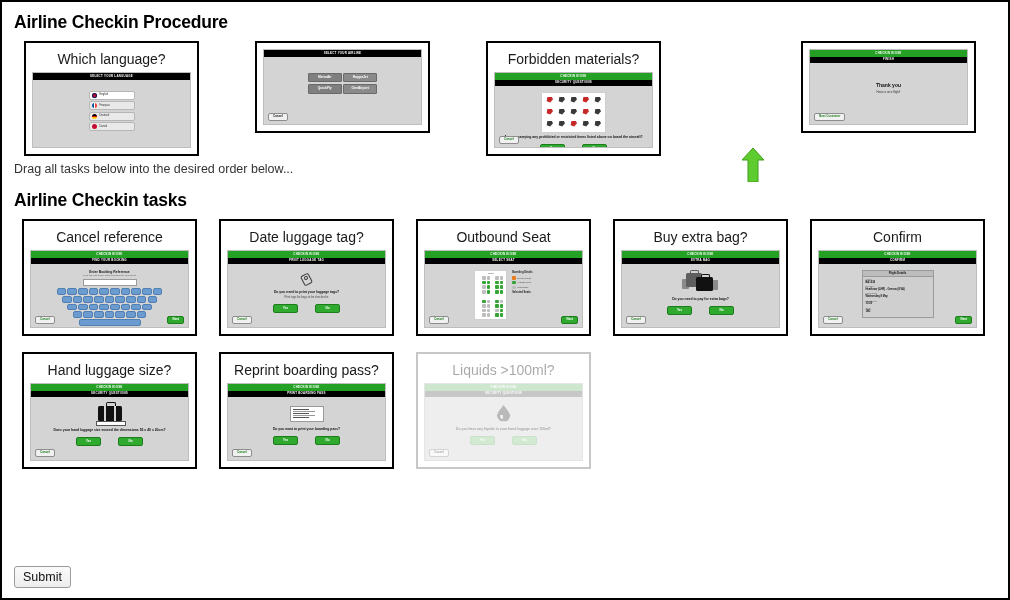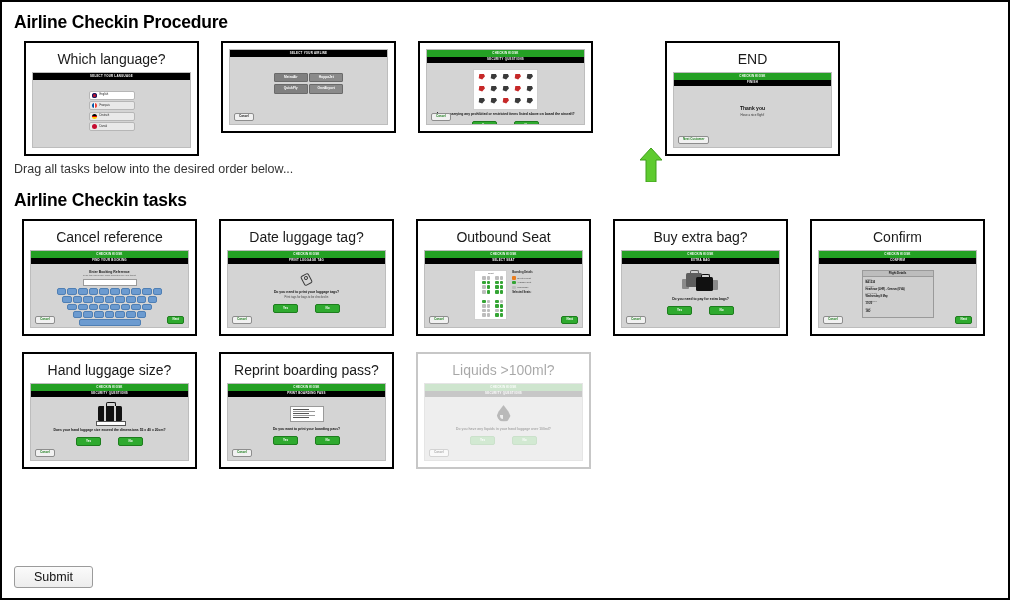--- a/index.html
+++ b/index.html
@@ -18,21 +18,21 @@
   }
   .hint{
     font-size:12.5px;color:#333;margin:6px 0 0 2px;
   }
 
   
   .cards-row{
     display:flex;align-items:flex-start;
     margin-top:8px;
   }
-  .row-proc{padding-left:12px;gap:0;}
+  .row-proc{padding-left:12px;gap:0;justify-content:space-between;}
   .row-tasks{padding-left:10px;gap:0;}
 
   
   .card{
     width:175px;
     border:2px solid #000;
     background:#fff;
     box-sizing:border-box;
     padding:6px 6px 6px 6px;
     margin-right:22px;
@@ -238,21 +238,21 @@
   }
   .arrow-up{
     width:0;height:0;position:relative;
   }
   .arrow-up svg{display:block;}
 
   
   .submit-wrap{position:absolute;left:12px;bottom:10px;}
   .submit-btn{
     font-family:"Liberation Sans", sans-serif;
-    font-size:12.5px;padding:3px 19px;
+    font-size:12.5px;padding:3px 8px;
     background:linear-gradient(#fbfbfb,#ededed);
     border:1px solid #9b9b9b;border-radius:3px;color:#111;cursor:pointer;
   }
 </style>
 </head>
 <body>
 
 <div class="page">
 
   <h1 class="section-title">Airline Checkin Procedure</h1>
@@ -295,20 +295,21 @@
             <div class="air-btn alt">HoppaJet</div>
             <div class="air-btn">QuickFly</div>
             <div class="air-btn alt">OneAirport</div>
           </div>
         </div>
         <div class="btn-corner btn-cancel btn-plain">Cancel</div>
       </div>
     </div>
 
     <div class="card">
+      <div class="card-title">Forbidden materials?</div>
       <div class="screen">
         <div class="bar-green">CHECKIN KIOSK</div>
         <div class="bar-black">SECURITY QUESTIONS</div>
         <div class="body-pad">
           <div class="icon-grid">
             <div class="mini-icon red"></div>
             <div class="mini-icon"></div>
             <div class="mini-icon"></div>
             <div class="mini-icon red"></div>
             <div class="mini-icon"></div>
@@ -335,21 +336,20 @@
 
     <div class="arrow-slot">
       <span class="arrow-up">
         <svg width="22" height="34" viewBox="0 0 22 34">
           <polygon points="11,0 22,12 16,12 16,34 6,34 6,12 0,12" fill="#5ecb2f" stroke="#3f9e1d" stroke-width="1"></polygon>
         </svg>
       </span>
     </div>
 
     <div class="card">
-      <div class="card-title">END</div>
       <div class="screen">
         <div class="bar-green">CHECKIN KIOSK</div>
         <div class="bar-black">FINISH</div>
         <div class="body-pad">
           <div class="ty">Thank you</div>
           <div class="ty-sub">Have a nice flight!</div>
         </div>
         <div class="btn-corner btn-cancel">Next Customer</div>
       </div>
     </div>

